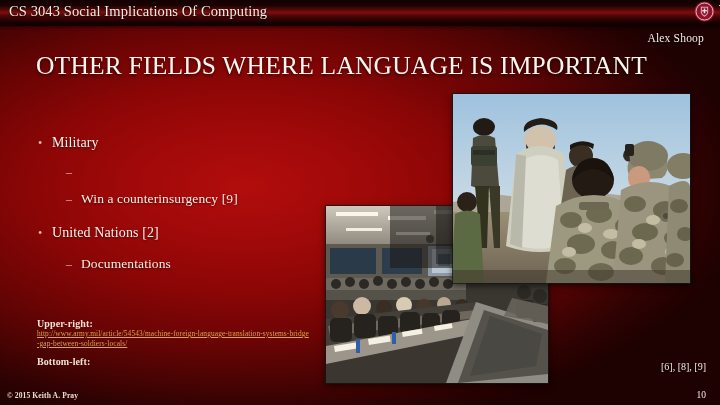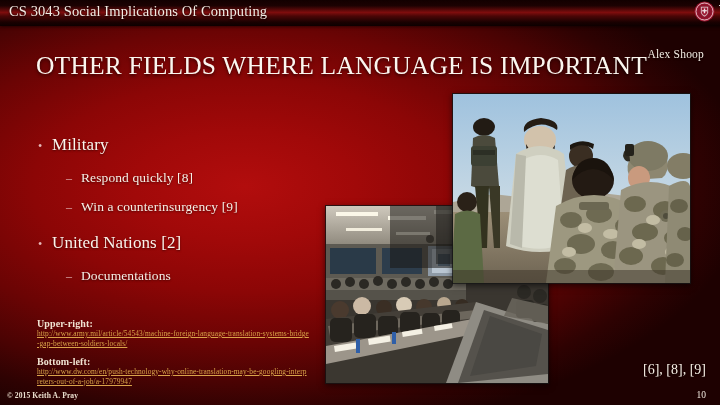--- a/index.html
+++ b/index.html
@@ -26,33 +26,32 @@
   }
   .wpi-mark{width:21px;height:21px;display:block;}
   .wpi-text{
     font-size:19px;font-weight:bold;color:#fff;letter-spacing:.4px;line-height:21px;
     font-family:"Liberation Serif",serif;
   }
   .presenter{
     position:absolute;right:16px;top:32px;
     font-size:11.5px;color:#f3ece3;letter-spacing:.2px;
     text-shadow:0 1px 2px rgba(0,0,0,.7);
-    margin-top:16px;
   }
   
   .title{
     position:absolute;left:36px;top:51px;width:640px;
     font-size:25.5px;color:#fbf6ef;letter-spacing:.2px;white-space:nowrap;
     text-shadow:0 2px 3px rgba(0,0,0,.55);
   }
   
   .body{position:absolute;left:38px;top:135px;width:300px;}
   .b1{display:flex;align-items:baseline;margin:0 0 4px 0;}
   .b1 .dot{width:14px;flex:0 0 14px;color:#e6b9b9;font-size:12px;line-height:1;}
-  .b1 .txt{font-size:17px;color:#fbf4ec;letter-spacing:.1px;text-shadow:0 1px 2px rgba(0,0,0,.5);}
+  .b1 .txt{font-size:14px;color:#fbf4ec;letter-spacing:.1px;text-shadow:0 1px 2px rgba(0,0,0,.5);}
   .b2{display:flex;align-items:baseline;margin:0 0 2px 0;padding-left:28px;}
   .b2 .dash{width:15px;flex:0 0 15px;color:#e0b4b4;font-size:12px;line-height:1;}
   .b2 .txt{font-size:13.5px;color:#f7efe6;letter-spacing:.1px;text-shadow:0 1px 2px rgba(0,0,0,.5);}
   .gap{height:16px;}
   .gap-sm{height:11px;}
   
   .photo{position:absolute;overflow:hidden;border:1px solid rgba(20,20,20,.85);
          box-shadow:0 2px 6px rgba(0,0,0,.55);}
   .photo svg{display:block;}
   #photo-military{left:452px;top:93px;width:237px;height:189px;}
@@ -60,21 +59,21 @@
   
   .sources{position:absolute;left:37px;top:318px;width:272px;}
   .src-head{font-size:10px;font-weight:bold;color:#f0e3d2;margin-top:7px;
             font-family:"Liberation Serif",serif;letter-spacing:.1px;}
   .src-head:first-child{margin-top:0;}
   .src-link{font-size:7.4px;color:#d9a44a;text-decoration:underline;
             line-height:1.35;word-break:break-all;display:block;letter-spacing:.1px;}
   
   .copyright{position:absolute;left:7px;bottom:5px;font-size:7.6px;
              font-weight:bold;color:#eadfce;letter-spacing:.1px;}
-  .cites{position:absolute;right:14px;bottom:27px;font-size:14px;color:#f6eee4;
+  .cites{position:absolute;right:14px;bottom:33px;font-size:10px;color:#f6eee4;
          text-shadow:0 1px 2px rgba(0,0,0,.6);margin-left:23px;}
   .pagenum{position:absolute;right:14px;bottom:5px;font-size:9.5px;color:#f3ebe1;}
 </style>
 </head>
 <body>
 
 <div class="slide">
 
   <div class="hdr">
     <div class="hdr-title">CS 3043 Social Implications Of Computing</div>
@@ -100,21 +99,20 @@
 
   <div class="body">
 
     <div class="b1">
       <span class="dot">•</span>
       <span class="txt">Military</span>
     </div>
     <div class="gap-sm"></div>
     <div class="b2">
       <span class="dash">–</span>
-      <span class="txt">Respond quickly [8]</span>
     </div>
     <div class="gap-sm"></div>
     <div class="b2">
       <span class="dash">–</span>
       <span class="txt">Win a counterinsurgency [9]</span>
     </div>
 
     <div class="gap"></div>
 
     <div class="b1">
@@ -328,20 +326,19 @@
       </g>
 
       <rect x="0" y="176" width="237" height="13" fill="#3b3428" opacity=".5"></rect>
     </svg>
   </div>
 
   <div class="sources">
     <div class="src-head">Upper-right:</div>
     <a class="src-link" href="#">http://www.army.mil/article/54543/machine-foreign-language-translation-systems-bridge-gap-between-soldiers-locals/</a>
     <div class="src-head">Bottom-left:</div>
-    <a class="src-link" href="#">http://www.dw.com/en/push-technology-why-online-translation-may-be-googling-interpreters-out-of-a-job/a-17979947</a>
   </div>
 
   <div class="copyright">© 2015 Keith A. Pray</div>
   <div class="cites">[6], [8], [9]</div>
   <div class="pagenum">10</div>
 
 </div>
 
 </body></html>

